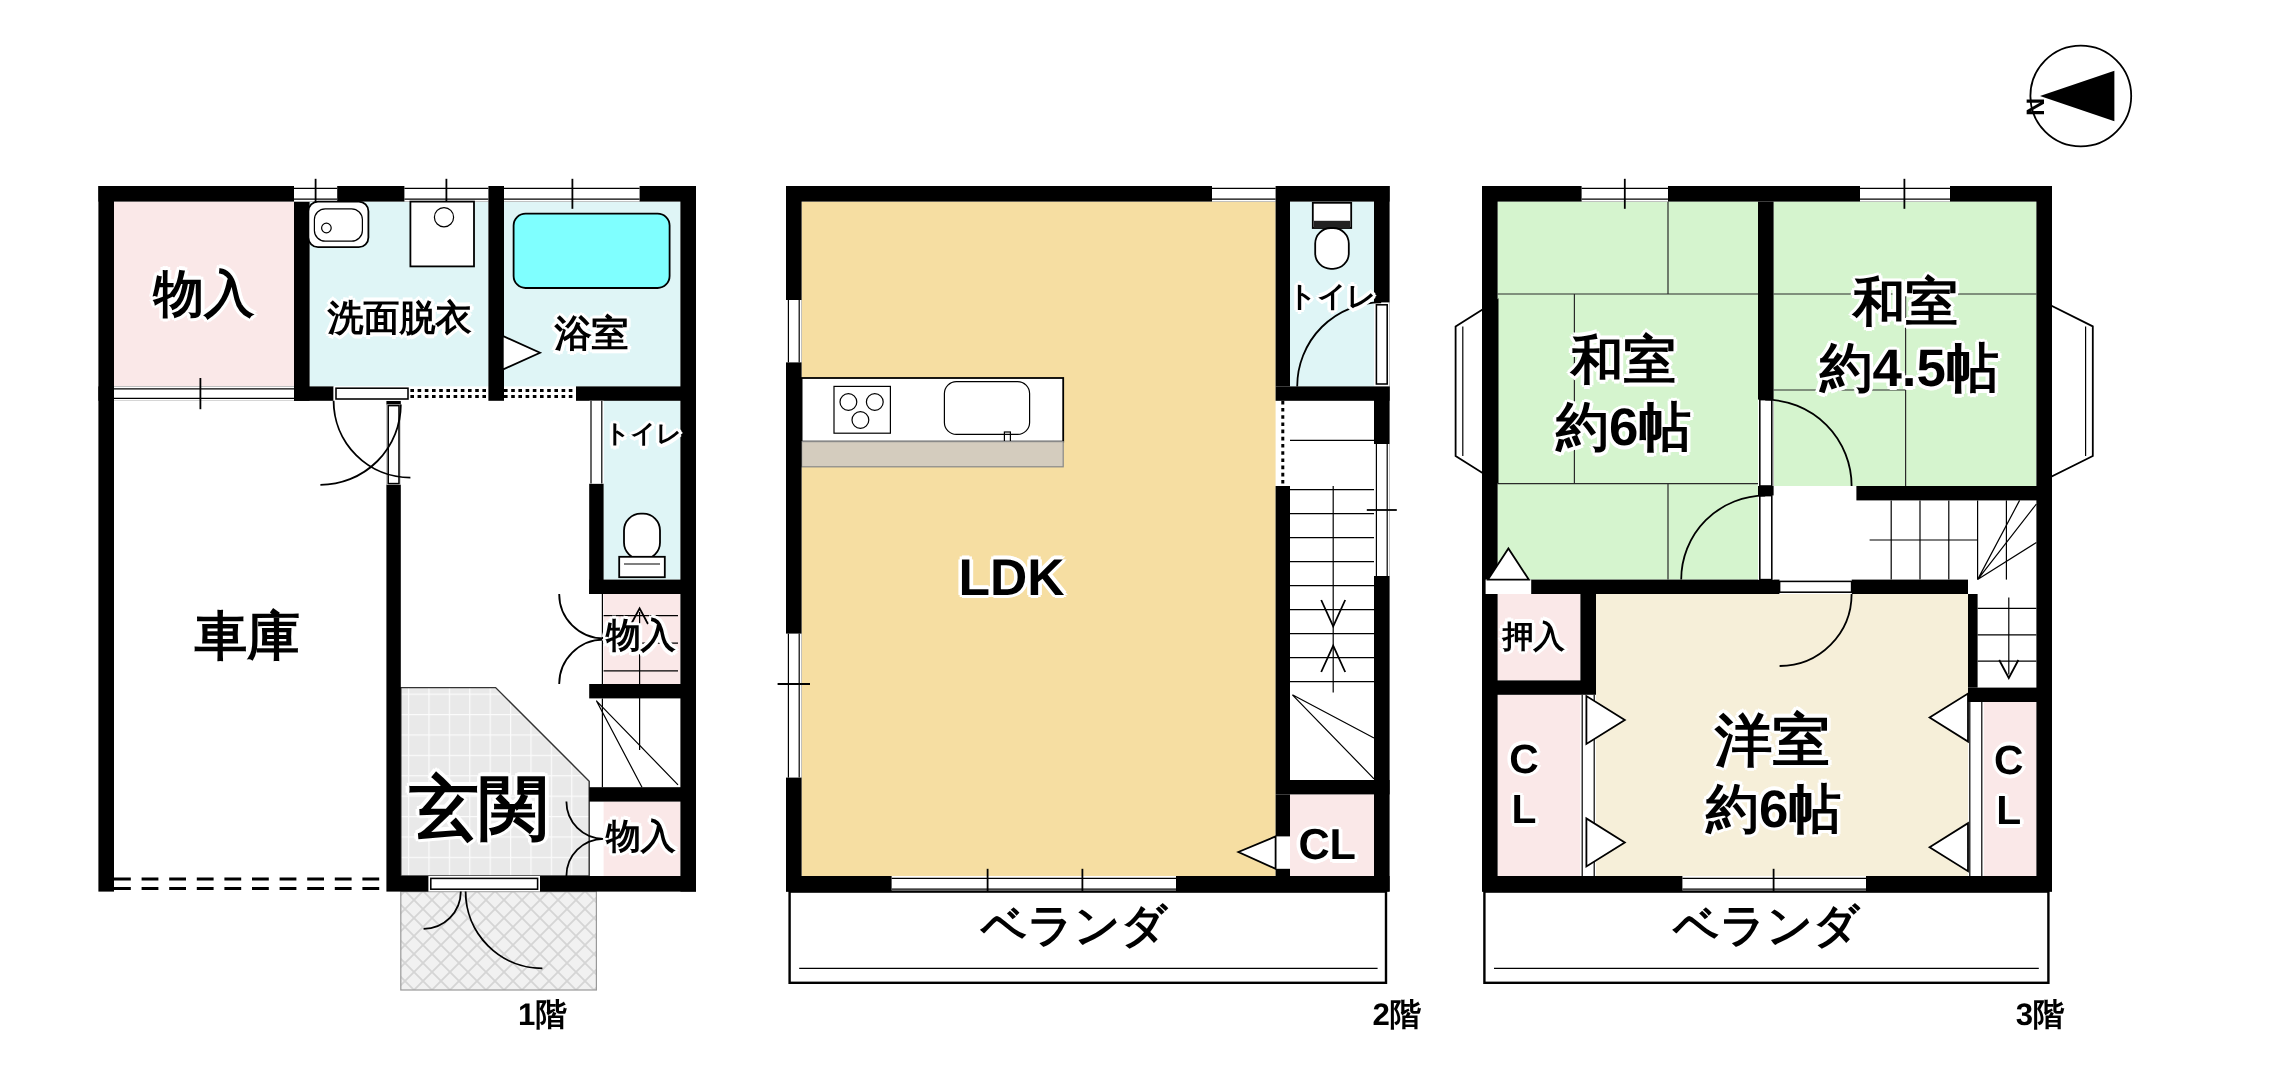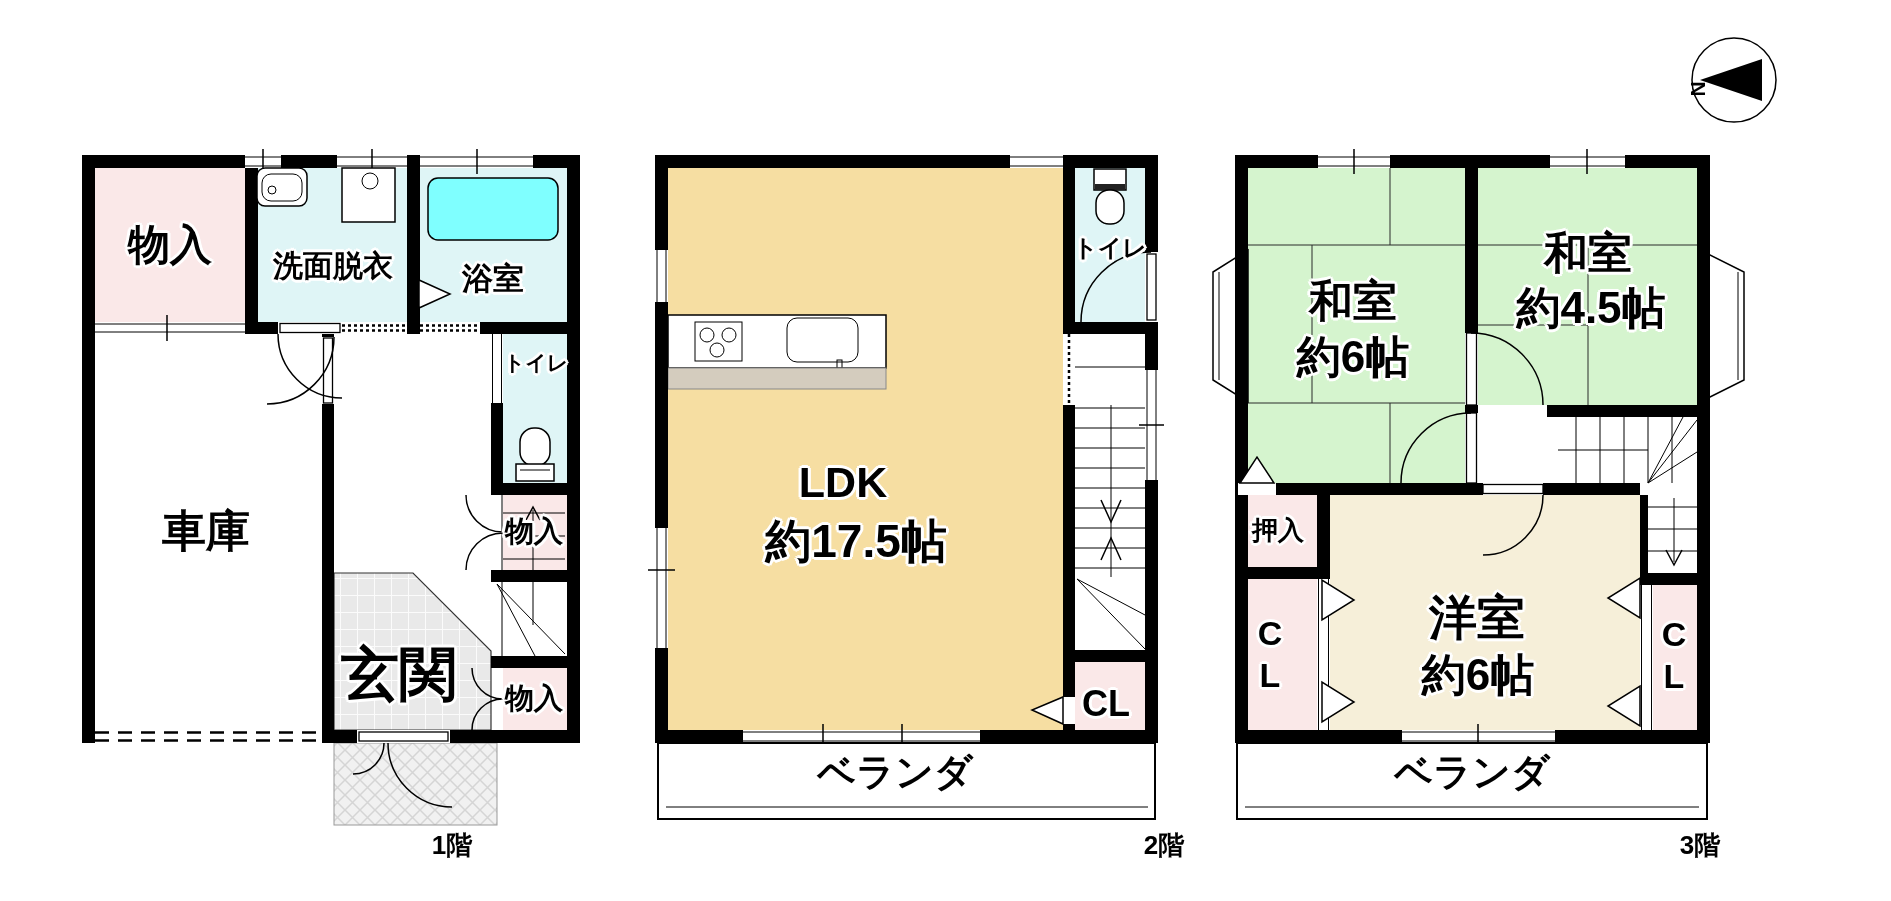--- a/index.html
+++ b/index.html
@@ -380,21 +380,20 @@
   <div class="lbl" style="left:333px; top:266px; font-size:30px;">洗面脱衣</div>
   <div class="lbl" style="left:493px; top:278px; font-size:31px;text-align:center;">浴室</div>
   <div class="lbl" style="left:206px; top:531px; font-size:44px;">車庫</div>
   <div class="lbl" style="left:536px; top:362px; font-size:21px;">トイレ</div>
   <div class="lbl" style="left:534px; top:531px; font-size:29px;">物入</div>
   <div class="lbl" style="left:399px; top:674px; font-size:58px;">玄関</div>
   <div class="lbl" style="left:534px; top:698px; font-size:29px;">物入</div>
   <div class="lbl" style="left:452px; top:845px; font-size:26px;">1階</div>
 
   <div class="lbl" style="left:830px; top:482px; font-size:43px;margin-left:13px;">LDK</div>
-  <div class="lbl" style="left:856px; top:541px; font-size:46px;">約17.5帖</div>
   <div class="lbl" style="left:1110px; top:248px; font-size:24px;">トイレ</div>
   <div class="lbl" style="left:1106px; top:704px; font-size:36px;">CL</div>
   <div class="lbl" style="left:895px; top:772px; font-size:38px;">ベランダ</div>
   <div class="lbl" style="left:1164px; top:845px; font-size:26px;">2階</div>
 
   <div class="lbl" style="left:1353px;  top:301px; font-size:44px;">和室</div>
   <div class="lbl" style="left:1353px; top:357px; font-size:44px;">約6帖</div>
   <div class="lbl" style="left:1588px; top:253px; font-size:44px;">和室</div>
   <div class="lbl" style="left:1591px; top:308px; font-size:44px;">約4.5帖</div>
   <div class="lbl" style="left:1278px; top:530px; font-size:26px;">押入</div>

